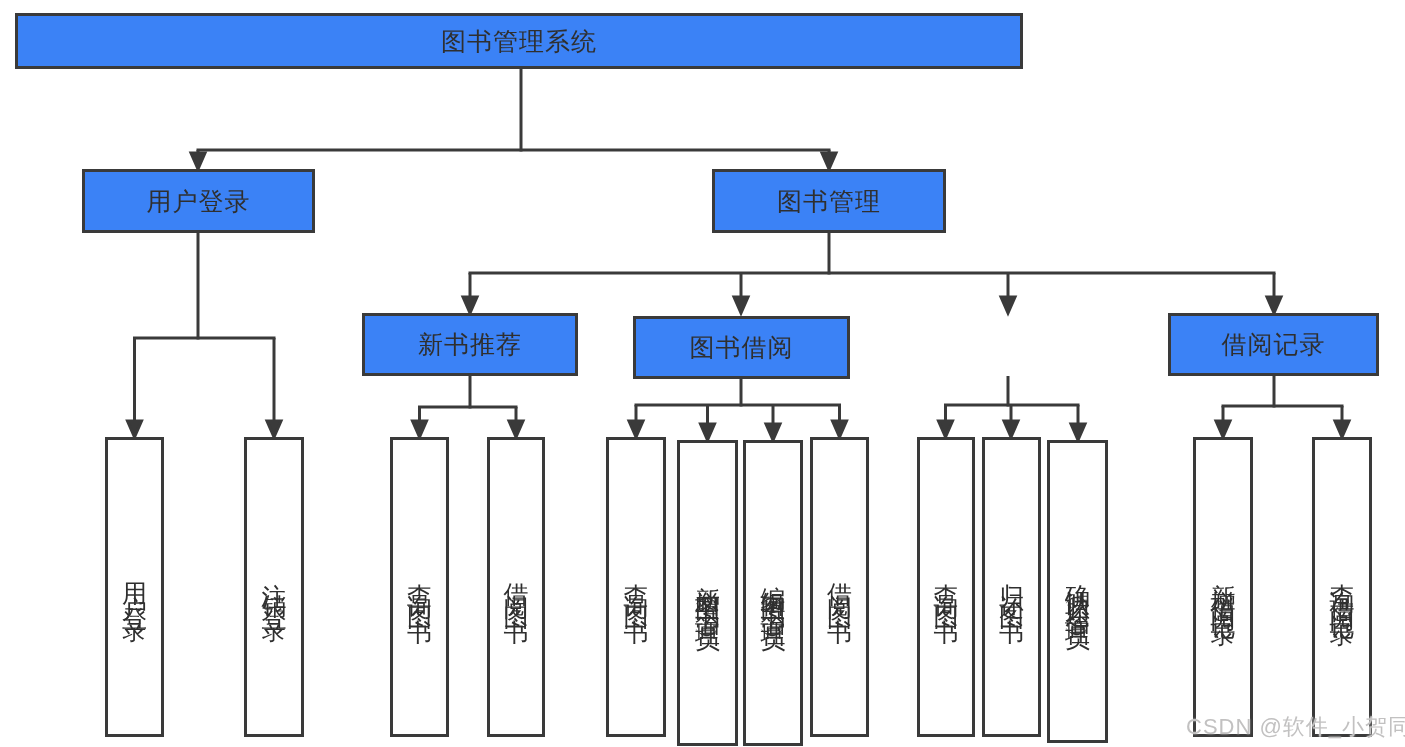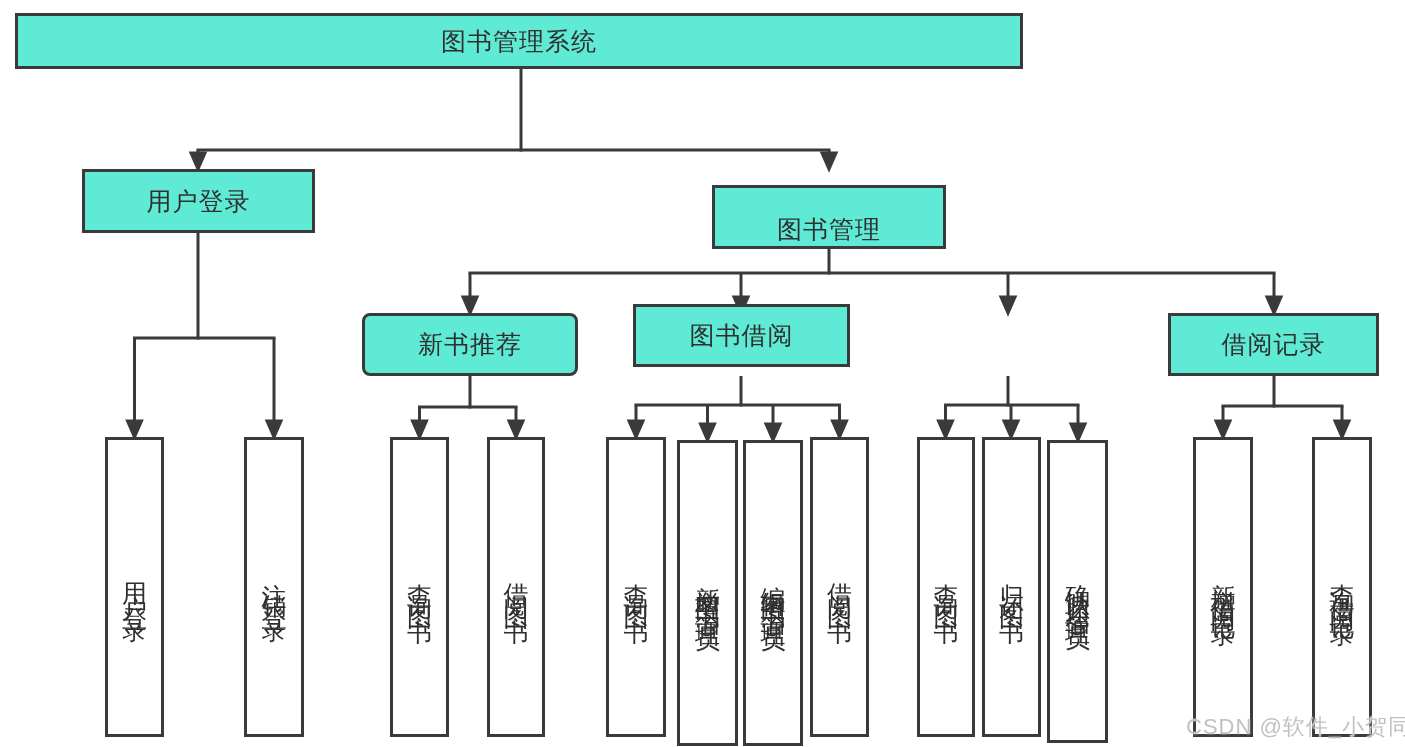--- a/index.html
+++ b/index.html
@@ -14,21 +14,21 @@
   }
   .connectors {
     position: absolute;
     left: 0; top: 0;
     width: 1405px; height: 747px;
   }
   .box {
     position: absolute;
     box-sizing: border-box;
     border: 3px solid #3a3a3a;
-    background: #5eead4;
+    background: #3b82f6;
     display: flex;
     align-items: center;
     justify-content: center;
     font-size: 25px;
     letter-spacing: 1px;
     white-space: nowrap;
   }
   .leaf {
     position: absolute;
     box-sizing: border-box;
@@ -125,28 +125,28 @@
     <polygon points="1335,421 1349,421 1342,437"></polygon>
   </svg>
 
   <div class="box" style="left:15px; top:13px; width:1008px; height:56px;">
     <span>图书管理系统</span>
   </div>
 
   <div class="box" style="left:82px; top:169px; width:233px; height:64px;">
     <span>用户登录</span>
   </div>
-  <div class="box" style="left:712px; top:185px; width:234px; height:64px;align-items:flex-end;">
+  <div class="box" style="left:712px; top:169px; width:234px; height:64px;">
     <span>图书管理</span>
   </div>
 
-  <div class="box" style="left:362px; top:313px; width:216px; height:63px;border-radius:8px;">
+  <div class="box" style="left:362px; top:313px; width:216px; height:63px;">
     <span>新书推荐</span>
   </div>
-  <div class="box" style="left:633px; top:304px; width:217px; height:63px;">
+  <div class="box" style="left:633px; top:316px; width:217px; height:63px;">
     <span>图书借阅</span>
   </div>
   <div class="box" style="left:1168px; top:313px; width:211px; height:63px;">
     <span>借阅记录</span>
   </div>
 
   <div class="leaf" style="left:105px; top:437px; width:59px; height:300px;">
     <span class="vtext">用户登录</span>
   </div>
   <div class="leaf" style="left:244px; top:437px; width:60px; height:300px;">

